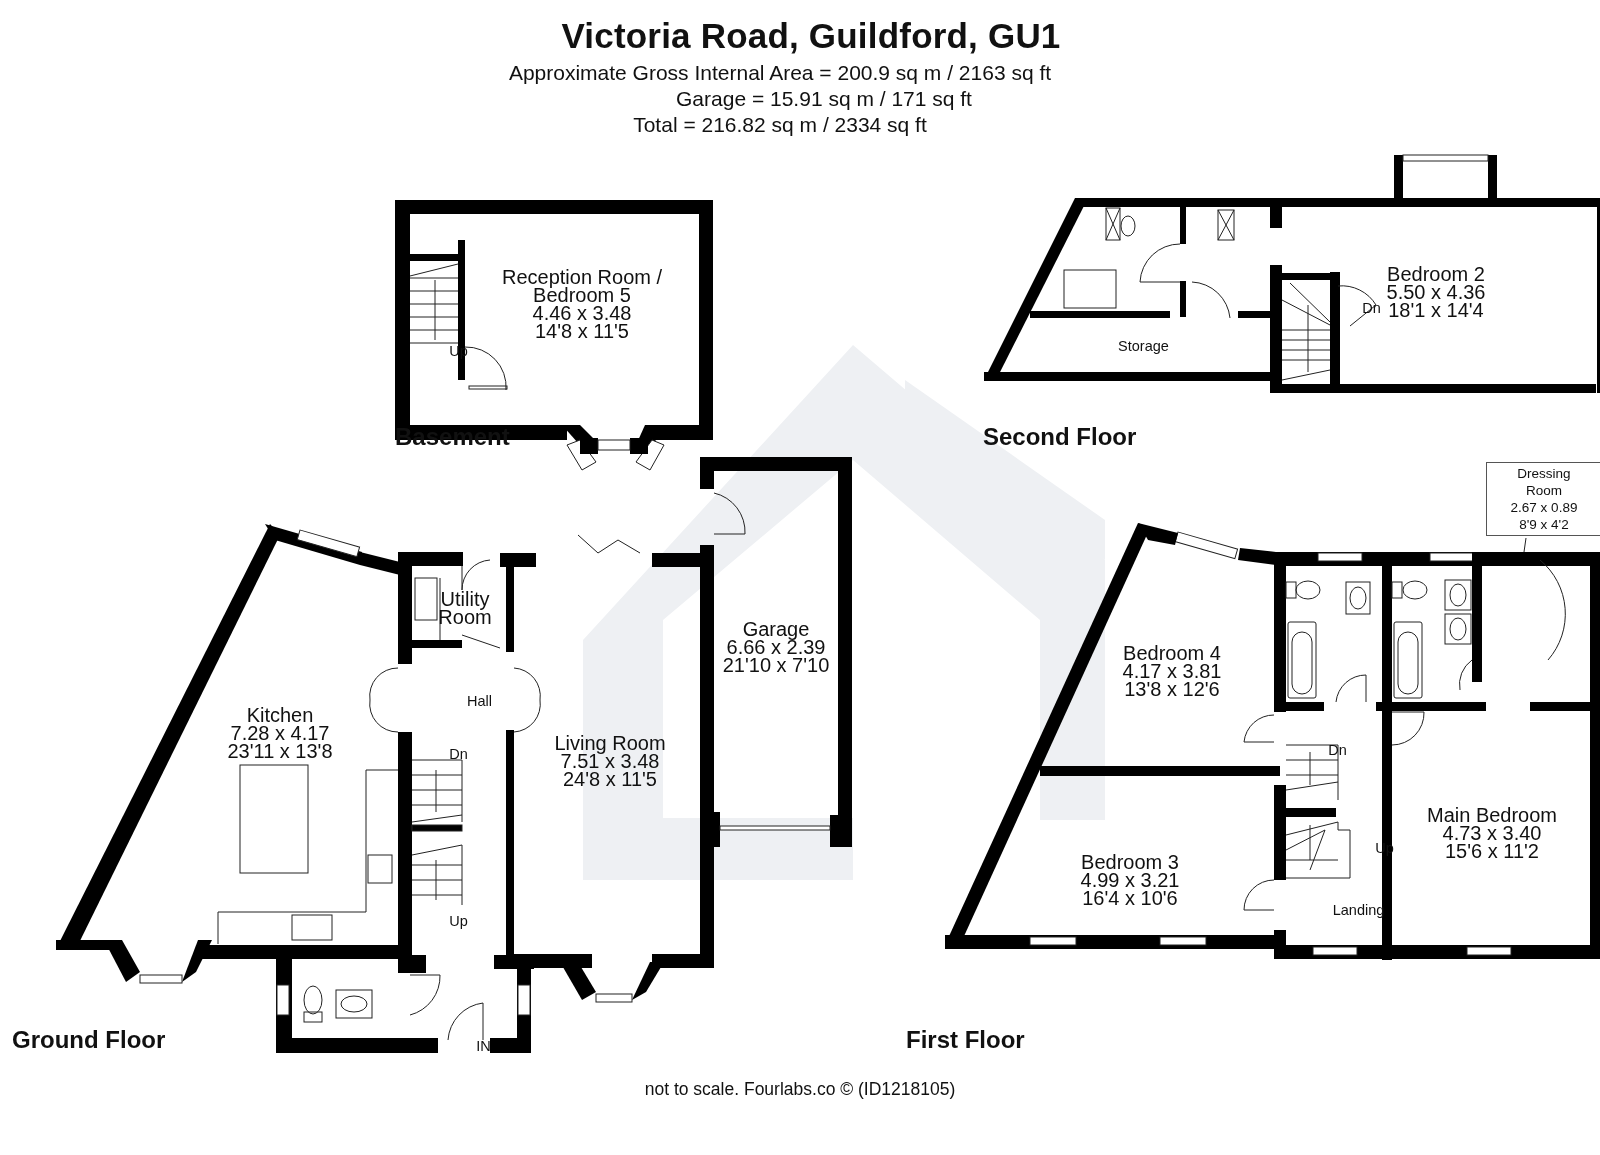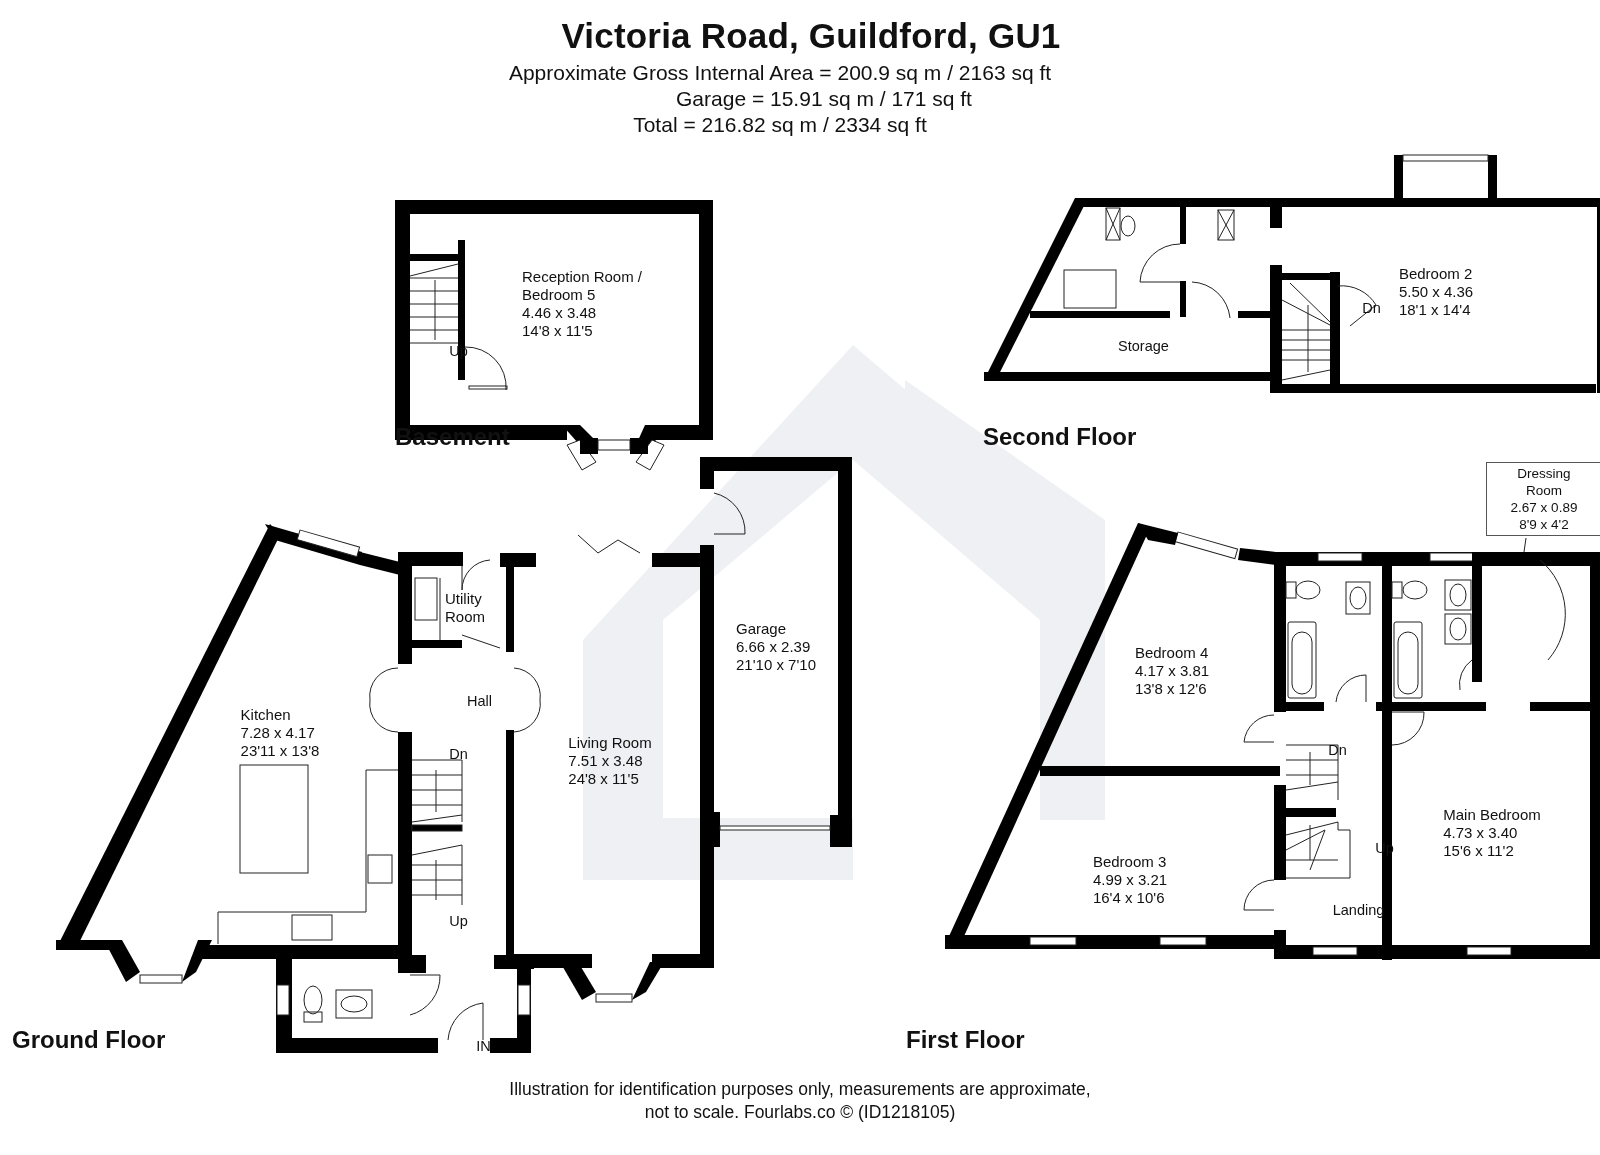--- a/index.html
+++ b/index.html
@@ -8,21 +8,21 @@
   .plan-svg { position: absolute; left: 0; top: 0; width: 1600px; height: 1155px; }
   .wall { fill: #000; }
   .thin { fill: none; stroke: #222; stroke-width: 1; }
   .win { fill: #fff; stroke: #222; stroke-width: 1; }
   .wm { fill: #eef0f3; }
   .title { position: absolute; left: 0; width: 1600px; text-align: center; top: 16px;
            font-size: 35px; font-weight: bold; letter-spacing: 0.2px; padding-left: 11px; }
   .sub { position: absolute; left: 0; width: 1560px; text-align: center;
          font-size: 21px; line-height: 26px; }
   .floor-label { position: absolute; font-size: 24px; font-weight: bold; }
-  .room { position: absolute; font-size: 15px; line-height: 18px;
+  .room { position: absolute; text-align: center; font-size: 20px; line-height: 18px;
           transform: translateX(-50%); white-space: nowrap; }
   .small { position: absolute; font-size: 14.5px; transform: translateX(-50%); white-space: nowrap; padding-left: 43px; }
   .callout { position: absolute; left: 1486px; top: 462px; width: 116px; height: 74px;
              border: 1px solid #555; background: #fff; text-align: center;
              font-size: 13.5px; line-height: 17px; padding-top: 2px; box-sizing: border-box; }
   .footer { position: absolute; left: 0; width: 1600px; text-align: center; font-size: 17.5px;
             line-height: 23px; top: 1078px; }
 </style>
 </head>
 <body>
@@ -326,15 +326,14 @@
   <div>Dressing</div>
   <div>Room</div>
   <div>2.67 x 0.89</div>
   <div>8'9 x 4'2</div>
 </div>
 <div class="small" style="left:1316px; top:742px;">Dn</div>
 <div class="small" style="left:1363px; top:840px;">Up</div>
 <div class="floor-label" style="left:906px; top:1026px;">First Floor</div>
 
 <div class="footer">
-  <div>Illustration for identification purposes only, measurements are approximate,</div>
   <div>not to scale. Fourlabs.co © (ID1218105)</div>
 </div>
 
 </body></html>

